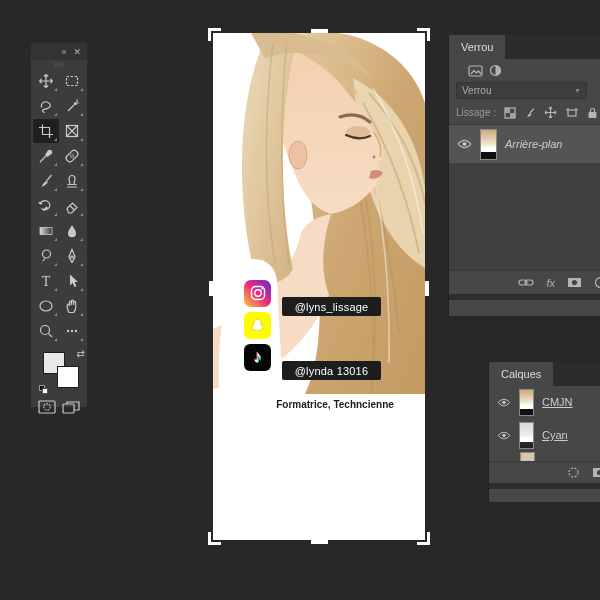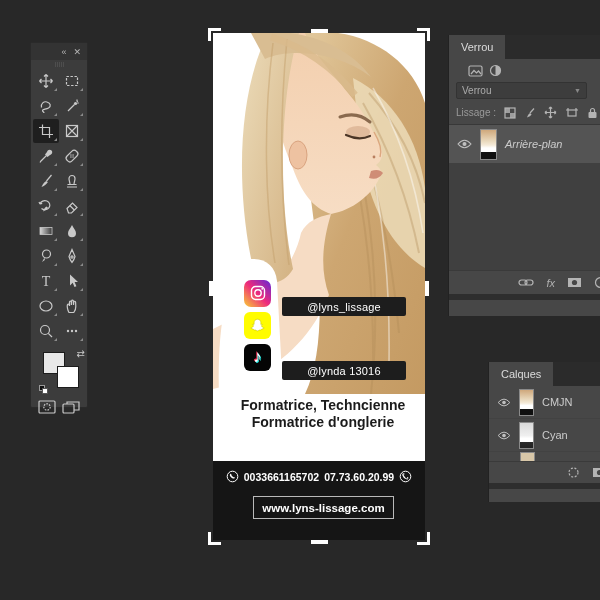--- a/index.html
+++ b/index.html
@@ -44,25 +44,25 @@
   .flyer { width:100%; height:100%; overflow:hidden; position:relative; }
   .photo { position:absolute; left:0; top:0; width:212px; height:361px; }
   .socials { position:absolute; left:0; top:260px; width:212px; }
   .srow { position:absolute; left:0; display:flex; align-items:center; }
   .sicon { position:absolute; left:31px; width:27px; height:27px; border-radius:7px;
     display:flex; align-items:center; justify-content:center; }
   .sicon.insta { background:linear-gradient(45deg,#f9ce34 0%,#ee2a7b 50%,#6228d7 100%); }
   .sicon.snap { border-radius:6px; }
   .sicon.tiktok { border-radius:6px; background:#050505; color:#fff; font-size:17px;
     font-weight:bold; text-shadow:1px 1px 0 #25f4ee, -1px -1px 0 #fe2c55; }
-  .pill { position:absolute; left:69px; width:124px; height:19px; background:#1d1d1d;
+  .pill { position:absolute; left:69px; width:99px; height:19px; background:#1d1d1d;
     border-radius:2px; color:#ffffff; font-size:11px; display:flex; align-items:center;
     justify-content:center; letter-spacing:.2px; }
-  .title-block { position:absolute; left:4px; top:361px; width:212px; height:67px;
-    background:#ffffff; color:#1b1b1b; font-weight:bold; font-size:14px;
+  .title-block { position:absolute; left:16px; top:361px; width:212px; height:67px;
+    background:#ffffff; color:#1b1b1b; font-weight:bold; font-size:10px;
     line-height:16.5px; text-align:center; padding-top:3px; }
   .footer { position:absolute; left:0; top:428px; width:212px; height:79px; background:#151515; }
   .phone-row { position:absolute; top:9px; left:0; width:212px; display:flex;
     align-items:center; justify-content:center; gap:5px; color:#ffffff;
     font-size:10.5px; font-weight:bold; }
   .phone-row svg { stroke:#ffffff; fill:none; stroke-width:1; }
   .web-box { position:absolute; left:40px; top:35px; width:141px; height:23px;
     border:1px solid #b9b9b9; display:flex; align-items:center; justify-content:center;
     color:#ffffff; font-size:11.5px; font-weight:bold; }
 
@@ -99,21 +99,21 @@
   .lname { color:#cccccc; font-size:11px; font-style:italic; }
   .pbottom { height:24px; border-top:1px solid #3a3a3a; display:flex; align-items:center;
     justify-content:flex-end; gap:12px; padding:0 6px; }
   .pbottom .fx { color:#b0b0b0; font-size:11px; font-style:italic; cursor:pointer; }
   .pstrip { height:6px; background:#2e2e2e; }
 
   .p-couches { left:488px; top:362px; width:125px; height:140px; }
   .ch-row { height:33px; display:flex; align-items:center; gap:8px; padding:0 8px;
     cursor:pointer; border-bottom:1px solid #424242; }
   .ch-row .thumb { width:15px; height:27px; }
-  .ch-name { color:#cccccc; font-size:11px; font-style:normal; }
+  .ch-name { color:#cccccc; font-size:11px; font-style:normal;text-decoration:underline; }
   .ch-partial { height:9px; overflow:hidden; display:flex; padding:0 8px; gap:8px; }
   .ch-partial .sp { width:15px; height:9px; background:#d8c7a8; border:1px solid #8a8a8a;
     border-bottom:none; margin-left:23px; }
   .eye { cursor:pointer; display:flex; }
   .eye svg { stroke:#c0c0c0; fill:none; stroke-width:1.1; }
   .eye svg circle.p { fill:#c0c0c0; stroke:none; }
 </style>
 </head>
 <body>
 
@@ -360,40 +360,22 @@
       <div class="srow" style="top:64px">
         <div class="sicon tiktok">
             <span>♪</span>
           </div>
         <div class="pill" style="top:68px">@lynda 13016</div>
       </div>
     </div>
 
     <div class="title-block">
       <div>Formatrice, Techncienne</div>
-      <div>Formatrice d'onglerie</div>
-    </div>
-
-    <div class="footer">
-      <div class="phone-row">
-        <svg width="13" height="13" viewBox="0 0 13 13">
-            <circle cx="6.5" cy="6.5" r="5.3"></circle>
-            <path d="M4.3 4.1 c.9-.9 1.3.4 1 1 c.5 1 1.3 1.8 2.3 2.2 c.7-.4 1.8 .2 .9 1 c-.9.8-3-.3-3.9-1.5 c-.8-1.1-1.1-1.9-.3-2.7 Z" fill="#ffffff" stroke="none"></path>
-          </svg>
-        <span>0033661165702</span>
-        <span>07.73.60.20.99</span>
-        <svg width="13" height="13" viewBox="0 0 13 13">
-            <circle cx="6.5" cy="6.5" r="5.3"></circle>
-            <path d="M4.2 4.2 q2.3 4.6 4.6 4.6 l-.9-1.4 q1.4-.9 1.4 .5 q0 1.9-1.9 1.4 q-3.2-.9-4.1-4.1 q-.5-1.9 1.4-1.9 q1.4 0 .5 1.4 Z" fill="#ffffff" stroke="none"></path>
-          </svg>
-      </div>
-      <div class="web-box">
-        <span>www.lyns-lissage.com</span>
-      </div>
-    </div>
+    </div>
+
   </div>
 
   <div class="cb" style="left:-5px;top:-5px">
       <i style="left:0;top:0;width:13px;height:3px"></i>
       <i style="left:0;top:0;width:3px;height:13px"></i>
     </div>
   <div class="cb" style="right:-5px;top:-5px">
       <i style="right:0;top:0;width:13px;height:3px"></i>
       <i style="right:0;top:0;width:3px;height:13px"></i>
     </div>

